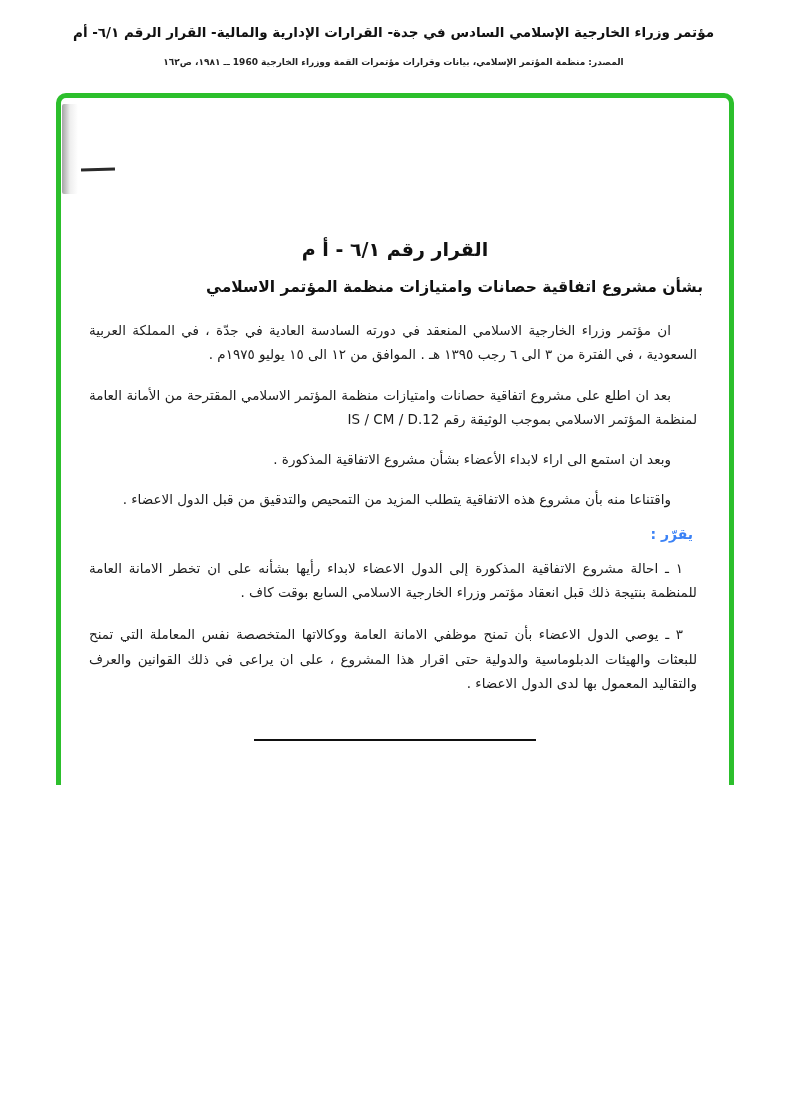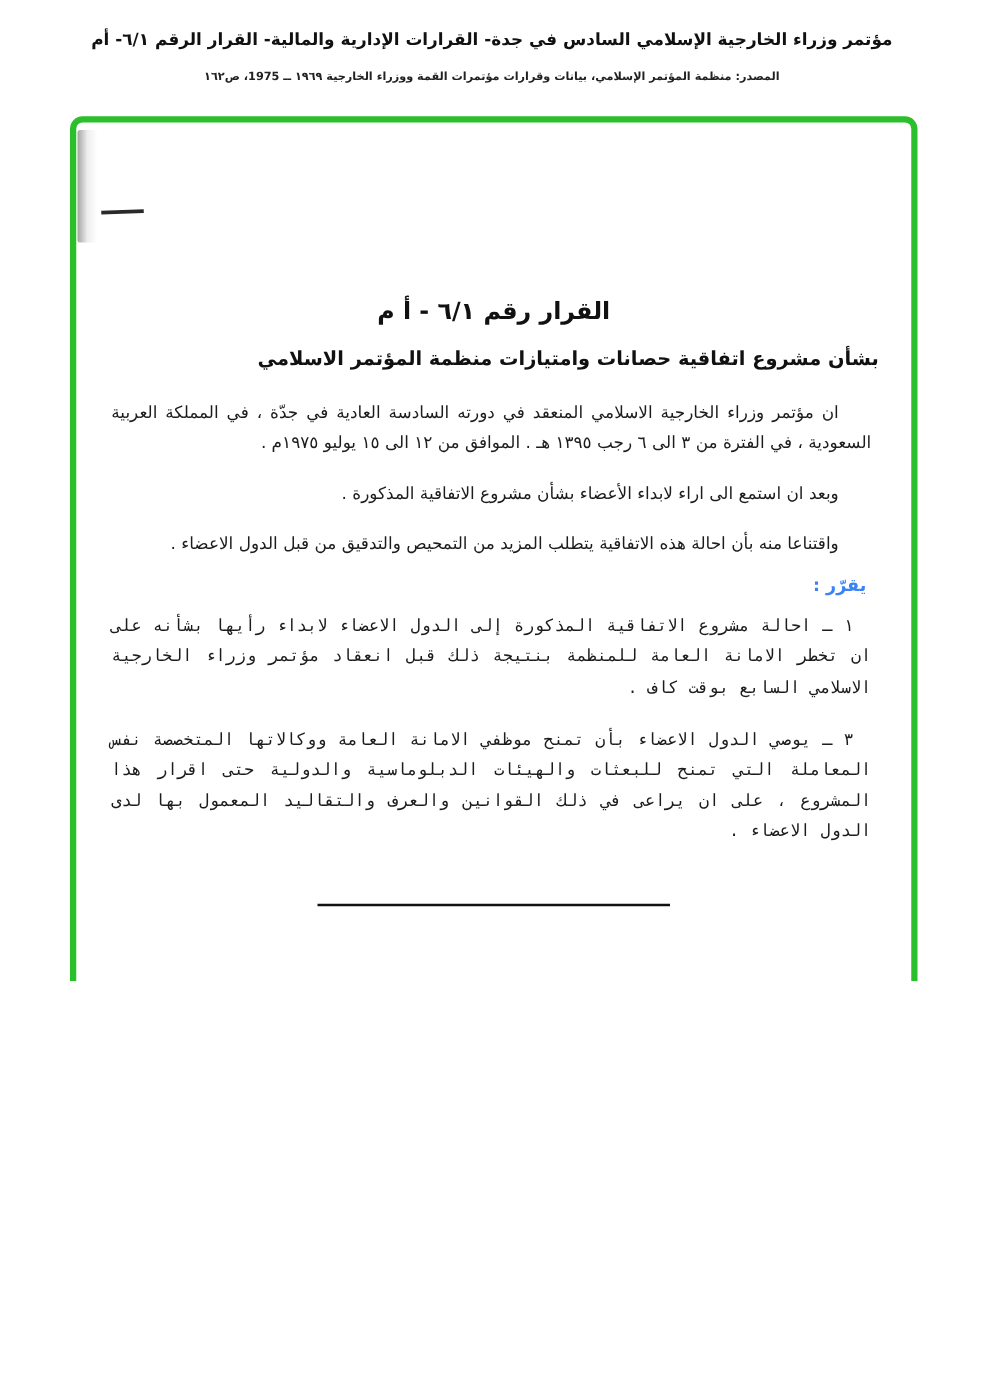--- a/index.html
+++ b/index.html
@@ -102,55 +102,55 @@
     margin: 4px 10px 14px 0;
     color: #3b82f6;
   }
   .decision-item {
     font-size: 13.5px;
     line-height: 1.8;
     text-align: justify;
     text-indent: 14px;
     margin: 3px 6px 18px 2px;
     color: #1c1c1c;
-    font-family: Liberation Mono, monospace;
   }
   .separator-line {
     margin: 44px auto 0 auto;
     width: 282px;
     height: 0;
     border-top: 2.5px solid #111111;
   }
 </style>
 </head>
 <body>
 
 <div class="page">
 
   <div class="top-header">مؤتمر وزراء الخارجية الإسلامي السادس في جدة- القرارات الإدارية والمالية- القرار الرقم ٦/١- أم</div>
 
-  <div class="source-line">المصدر: منظمة المؤتمر الإسلامي، بيانات وقرارات مؤتمرات القمة ووزراء الخارجية ١٩٦٩ ــ 1975، ص١٦٢</div>
+  <div class="source-line">المصدر: منظمة المؤتمر الإسلامي، بيانات وقرارات مؤتمرات القمة ووزراء الخارجية 1960 ــ ١٩٨١، ص١٦٢</div>
 
   <div class="green-frame">
 
     <div class="scan-smudge-left"></div>
     <div class="scan-dash"></div>
 
     <div class="doc-content">
 
       <div class="doc-title">القرار رقم ٦/١ - أ م</div>
 
       <div class="doc-subtitle">بشأن مشروع اتفاقية حصانات وامتيازات منظمة المؤتمر الاسلامي</div>
 
       <p class="doc-paragraph">ان مؤتمر وزراء الخارجية الاسلامي المنعقد في دورته السادسة العادية في جدّة ، في المملكة العربية السعودية ، في الفترة من ٣ الى ٦ رجب ١٣٩٥ هـ . الموافق من ١٢ الى ١٥ يوليو ١٩٧٥م .</p>
 
+      <p class="doc-paragraph">بعد ان اطلع على مشروع اتفاقية حصانات وامتيازات منظمة المؤتمر الاسلامي المقترحة من الأمانة العامة لمنظمة المؤتمر الاسلامي بموجب الوثيقة رقم IS / CM / D.12</p>
 
       <p class="doc-paragraph">وبعد ان استمع الى اراء لابداء الأعضاء بشأن مشروع الاتفاقية المذكورة .</p>
 
-      <p class="doc-paragraph">واقتناعا منه بأن احالة هذه الاتفاقية يتطلب المزيد من التمحيص والتدقيق من قبل الدول الاعضاء .</p>
+      <p class="doc-paragraph">واقتناعا منه بأن مشروع هذه الاتفاقية يتطلب المزيد من التمحيص والتدقيق من قبل الدول الاعضاء .</p>
 
       <div class="decision-label">يقرّر :</div>
 
       <p class="decision-item">١ ـ احالة مشروع الاتفاقية المذكورة إلى الدول الاعضاء لابداء رأيها بشأنه على ان تخطر الامانة العامة للمنظمة بنتيجة ذلك قبل انعقاد مؤتمر وزراء الخارجية الاسلامي السابع بوقت كاف .</p>
 
 
       <p class="decision-item">٣ ـ يوصي الدول الاعضاء بأن تمنح موظفي الامانة العامة ووكالاتها المتخصصة نفس المعاملة التي تمنح للبعثات والهيئات الدبلوماسية والدولية حتى اقرار هذا المشروع ، على ان يراعى في ذلك القوانين والعرف والتقاليد المعمول بها لدى الدول الاعضاء .</p>
 
       <div class="separator-line"></div>
 

